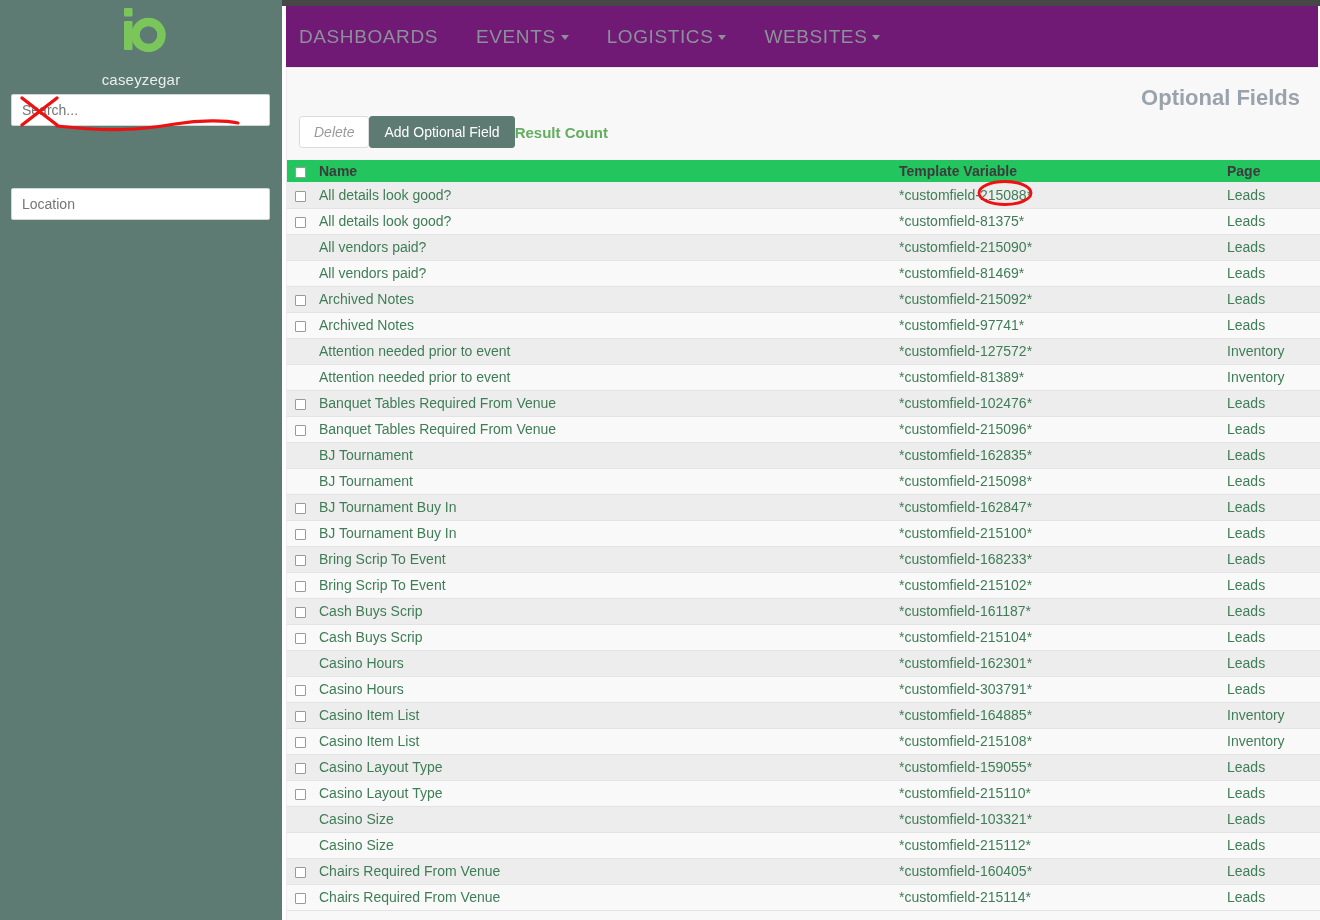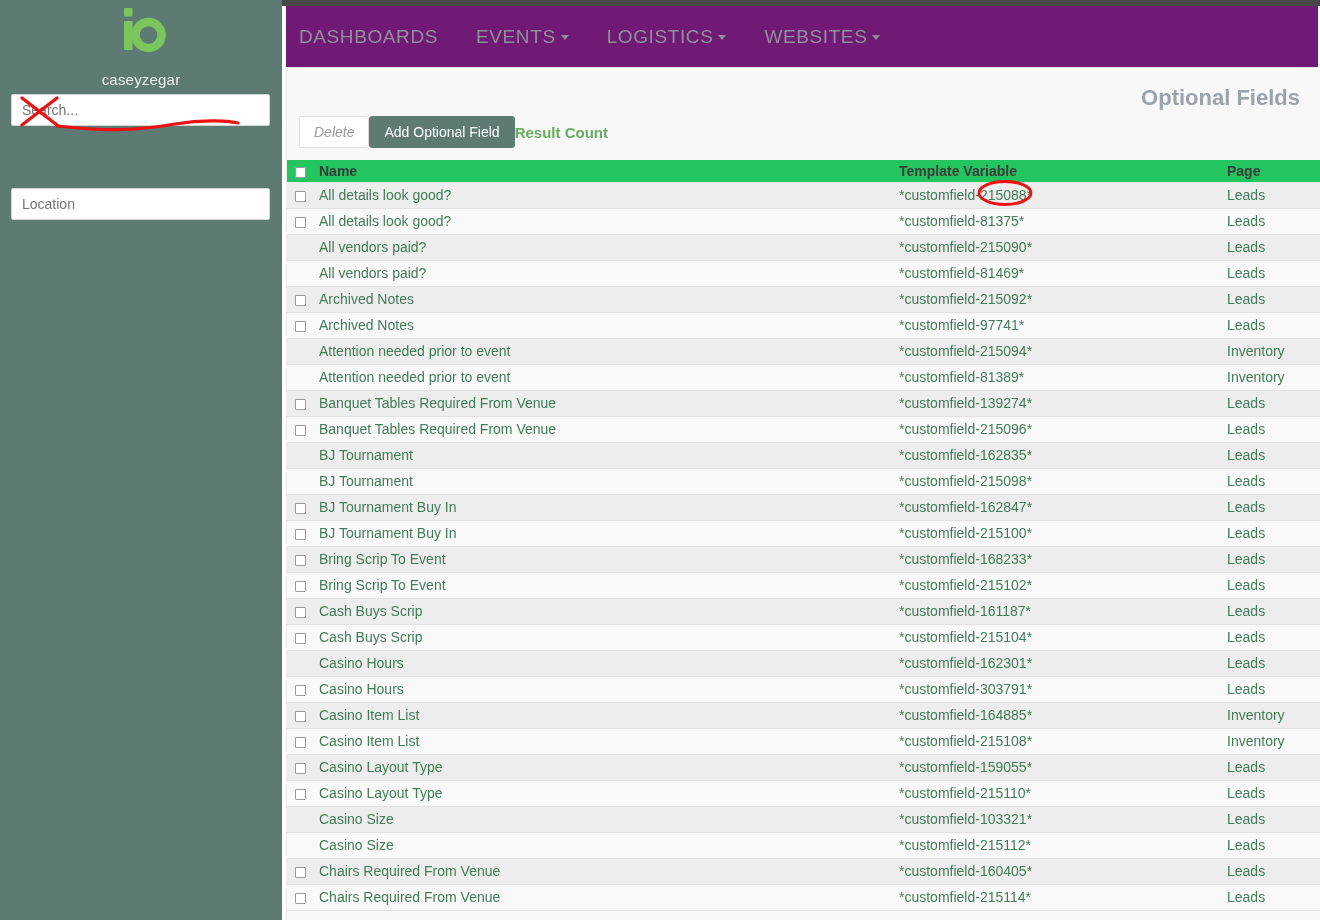--- a/index.html
+++ b/index.html
@@ -280,33 +280,33 @@
           </tr>
           <tr class="row-odd">
             <td class="col-check"><span class="cb"></span></td>
             <td class="col-name">Archived Notes</td>
             <td class="col-var">*customfield-97741*</td>
             <td class="col-page">Leads</td>
           </tr>
           <tr class="row-even">
             <td class="col-check"><span class="cb-spacer"></span></td>
             <td class="col-name">Attention needed prior to event</td>
-            <td class="col-var">*customfield-215094*</td>
+            <td class="col-var">*customfield-127572*</td>
             <td class="col-page">Inventory</td>
           </tr>
           <tr class="row-odd">
             <td class="col-check"><span class="cb-spacer"></span></td>
             <td class="col-name">Attention needed prior to event</td>
             <td class="col-var">*customfield-81389*</td>
             <td class="col-page">Inventory</td>
           </tr>
           <tr class="row-even">
             <td class="col-check"><span class="cb"></span></td>
             <td class="col-name">Banquet Tables Required From Venue</td>
-            <td class="col-var">*customfield-139274*</td>
+            <td class="col-var">*customfield-102476*</td>
             <td class="col-page">Leads</td>
           </tr>
           <tr class="row-odd">
             <td class="col-check"><span class="cb"></span></td>
             <td class="col-name">Banquet Tables Required From Venue</td>
             <td class="col-var">*customfield-215096*</td>
             <td class="col-page">Leads</td>
           </tr>
           <tr class="row-even">
             <td class="col-check"><span class="cb-spacer"></span></td>

